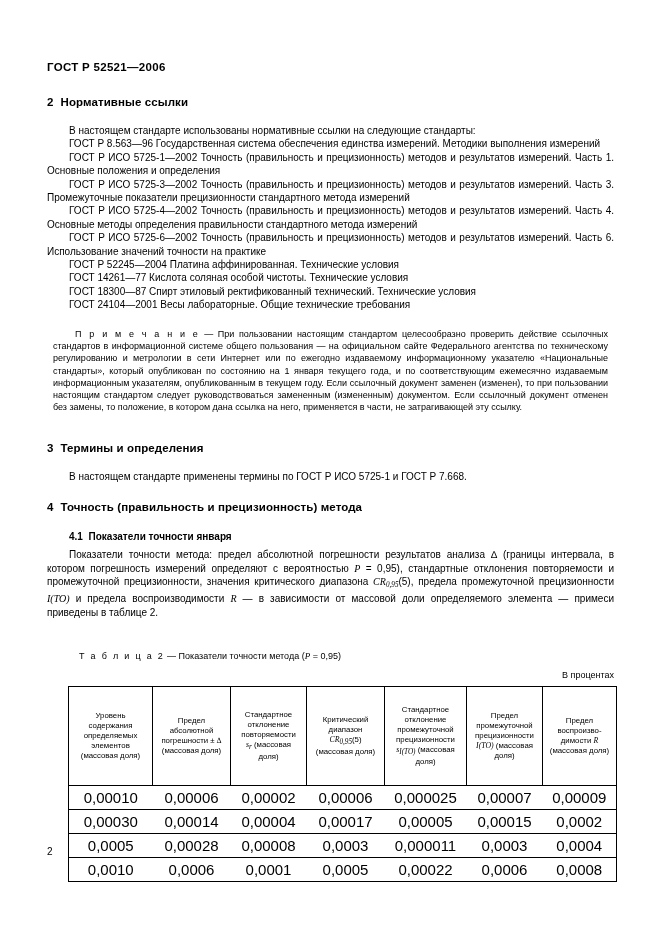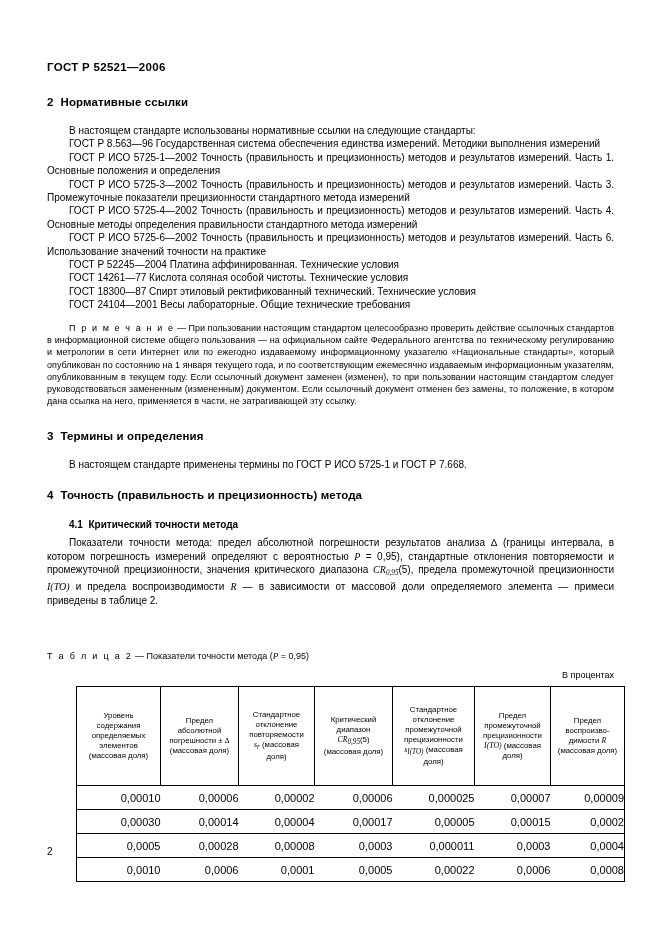--- a/index.html
+++ b/index.html
@@ -71,48 +71,48 @@
   .gap-6  { height: 6px; }
   .gap-10 { height: 10px; }
   .gap-16 { height: 16px; }
   .gap-18 { height: 18px; }
   .gap-22 { height: 22px; }
 
   
   p.note {
     font-size: 9px;
     line-height: 12.3px;
-    margin: 0;
+    margin: 6px;
     text-align: justify;
     text-indent: 22px;
   }
   .sp { letter-spacing: 1.6px; }
   .mathvar { font-style: italic; font-family: "Liberation Serif", serif; }
   .sub { font-size: 7.2px; vertical-align: -0.25em; }
 
   
   .tbl-caption {
     position: absolute;
     left: 47px;
     top: 651px;
     font-size: 9px;
     white-space: nowrap;
   }
-  .tbl-caption .lead { letter-spacing: 1.8px; }
+  .tbl-caption .lead { letter-spacing: 1.8px; margin-left: 32px; }
   .tbl-units {
     position: absolute;
     right: 47px;
     top: 670px;
     font-size: 9px;
   }
 
   
   table.acc {
     position: absolute;
-    left: 76px;
+    left: 68px;
     top: 686px;
     width: 548px;
     border-collapse: collapse;
     table-layout: fixed;
   }
   table.acc td, table.acc th {
     border: 1px solid #000000;
     padding: 0;
     vertical-align: middle;
     text-align: center;
@@ -123,27 +123,26 @@
     line-height: 10.1px;
     height: 92px;
     padding: 3px 2px;
     border-bottom-width: 1.6px;
   }
   table.acc thead tr th { border-top-width: 1.6px; }
   table.acc thead th:first-child { border-left-width: 1.6px; }
   table.acc thead th:last-child  { border-right-width: 1.6px; }
 
   table.acc tbody td {
-    font-size: 11px;
+    font-size: 15px;
     height: 23px;
     border-left: none;
     border-right: none;
     border-top: 1px solid #000;
     border-bottom: 1px solid #000;
-    text-align: right;
   }
   table.acc tbody td.vl { border-left: 1px solid #000; }
   table.acc tbody td.vr { border-right: 1px solid #000; margin-top: 16px; }
   table.acc tbody tr td:first-child { border-left-width: 1.6px; }
   table.acc tbody tr td:last-child  { border-right-width: 1.6px; }
   table.acc tbody tr:last-child td  { border-bottom-width: 1.6px; }
 
   
   table.acc thead th { border-left: 1px solid #000; border-right: 1px solid #000; }
 
@@ -195,21 +194,21 @@
     <p class="para">В настоящем стандарте применены термины по ГОСТ Р ИСО 5725-1 и ГОСТ Р 7.668.</p>
 
     <div class="gap-18"></div>
 
     <h2 class="sect">
       <span class="num">4</span><span>Точность (правильность и прецизионность) метода</span>
     </h2>
     <div class="gap-18"></div>
 
     <h3 class="subsect">
-      <span>4.1</span>&nbsp;&nbsp;<span>Критический точности метода</span>
+      <span>4.1</span>&nbsp;&nbsp;<span>Показатели точности января</span>
     </h3>
     <div class="gap-6"></div>
 
     <p class="para jstretch"><span>Показатели точности метода: предел абсолютной погрешности результатов анализа ∆ (границы интервала, в котором погрешность измерений определяют с вероятностью </span><span class="mathvar">P</span><span> = 0,95), стандартные отклонения повторяемости и промежуточной прецизионности, значения критического диапазона </span><span class="mathvar">CR</span><span class="mathvar sub">0,95</span><span>(5), предела промежуточной прецизионности </span><span class="mathvar">I(TO)</span><span> и предела воспроизводимости </span><span class="mathvar">R</span><span> — в зависимости от массовой доли определяемого элемента — примеси приведены в таблице 2.</span></p>
 
   </div>
 
   <div class="tbl-caption"><span class="lead">Т а б л и ц а  2</span><span> — Показатели точности метода (</span><span class="mathvar">P</span><span> = 0,95)</span></div>
 
   <div class="tbl-units">В процентах</div>

